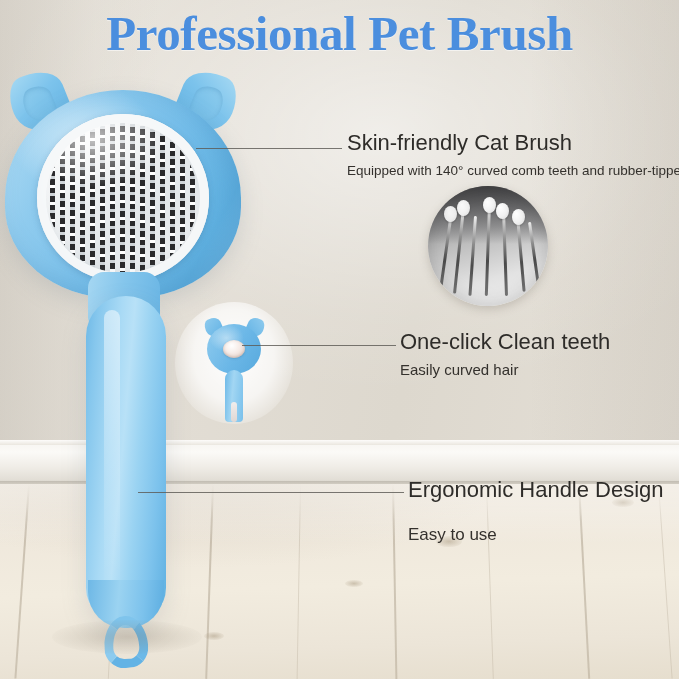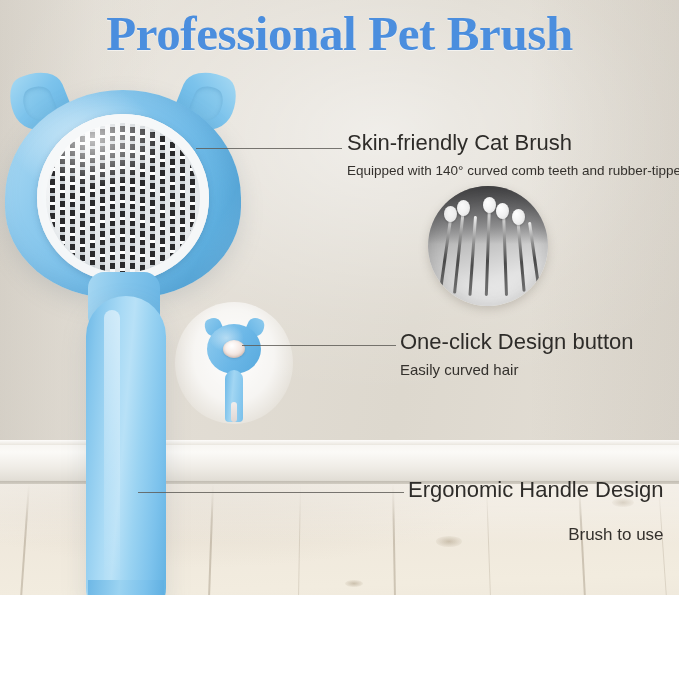--- a/index.html
+++ b/index.html
@@ -3,21 +3,21 @@
 <meta charset="utf-8">
 <style>
   * { margin:0; padding:0; box-sizing:border-box; }
   html, body {
     width:679px; height:679px;
     overflow:hidden;
     font-family:"Liberation Sans", sans-serif;
   }
   #stage {
     position:relative;
-    width:679px; height:595px;
+    width:679px; height:679px;
     overflow:hidden;
     background:#e6e1d8;
   }
 
   
   .wall {
     position:absolute; left:0; top:0; width:679px; height:452px;
     background:
       radial-gradient(ellipse 520px 330px at 56% 30%, rgba(255,255,255,0.55) 0%, rgba(255,255,255,0.10) 55%, rgba(255,255,255,0) 78%),
       linear-gradient(100deg, #e9e5dd 0%, #e2ddd4 32%, #ddd8ce 62%, #e4dfd6 100%);
@@ -270,21 +270,21 @@
     font-family:"Liberation Sans", sans-serif;
     font-size:14px;
     color:#34312d;
     white-space:nowrap;
     line-height:1.35;
   }
   .callout.c1 { left:347px; top:130px; }
   .callout.c1 .c-sub { font-size:13.5px; margin-top:6px; }
   .callout.c2 { left:400px; top:329px; }
   .callout.c2 .c-sub { font-size:15px; margin-top:5px; }
-  .callout.c3 { left:408px; top:477px;text-align:right; }
+  .callout.c3 { left:408px; top:477px; }
   .callout.c3 .c-sub { font-size:17px; margin-top:21px; }
 </style>
 </head>
 <body>
 
 <div id="stage">
 
   <div class="wall"></div>
   <div class="wall-shadow-left"></div>
   <div class="wall-shadow-right"></div>
@@ -387,22 +387,22 @@
   <div class="leader" style="left:196px; top:148px; width:146px;"></div>
   <div class="leader" style="left:242px; top:345px; width:154px;"></div>
   <div class="leader" style="left:138px; top:492px; width:266px;"></div>
 
   <div class="callout c1">
     <div class="c-title">Skin-friendly Cat Brush</div>
     <div class="c-sub">Equipped with 140° curved comb teeth and rubber-tipped</div>
   </div>
 
   <div class="callout c2">
-    <div class="c-title">One-click Design button</div>
+    <div class="c-title">One-click Clean teeth</div>
     <div class="c-sub">Easily curved hair</div>
   </div>
 
   <div class="callout c3">
     <div class="c-title">Ergonomic Handle Design</div>
-    <div class="c-sub">Brush to use</div>
+    <div class="c-sub">Easy to use</div>
   </div>
 
 </div>
 
 </body></html>

